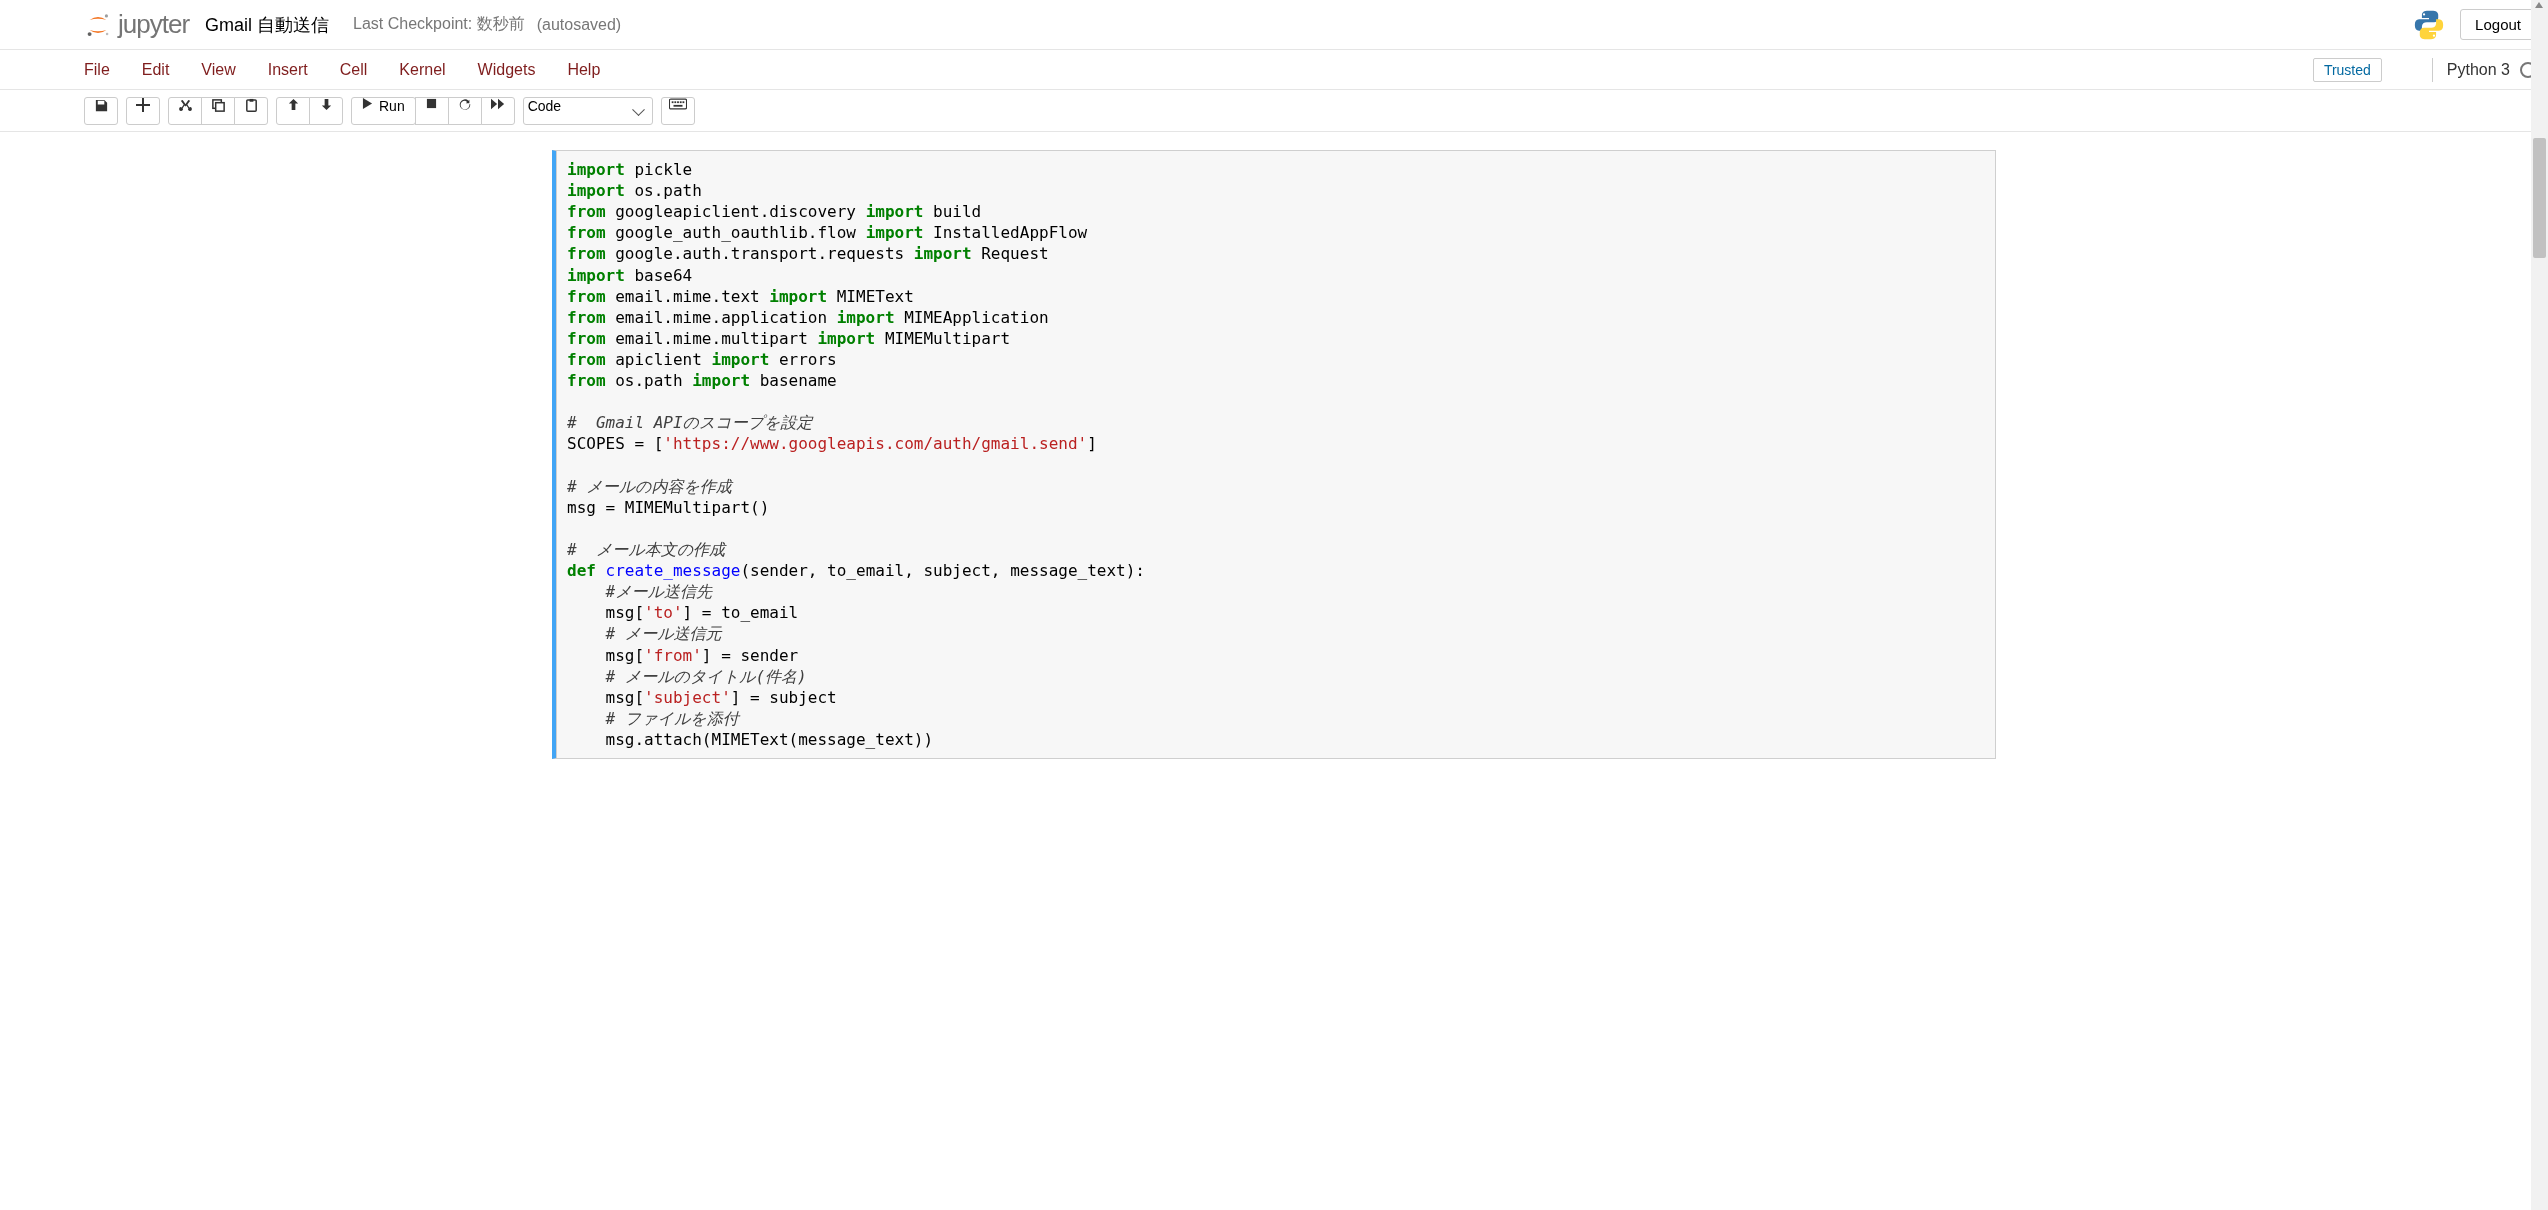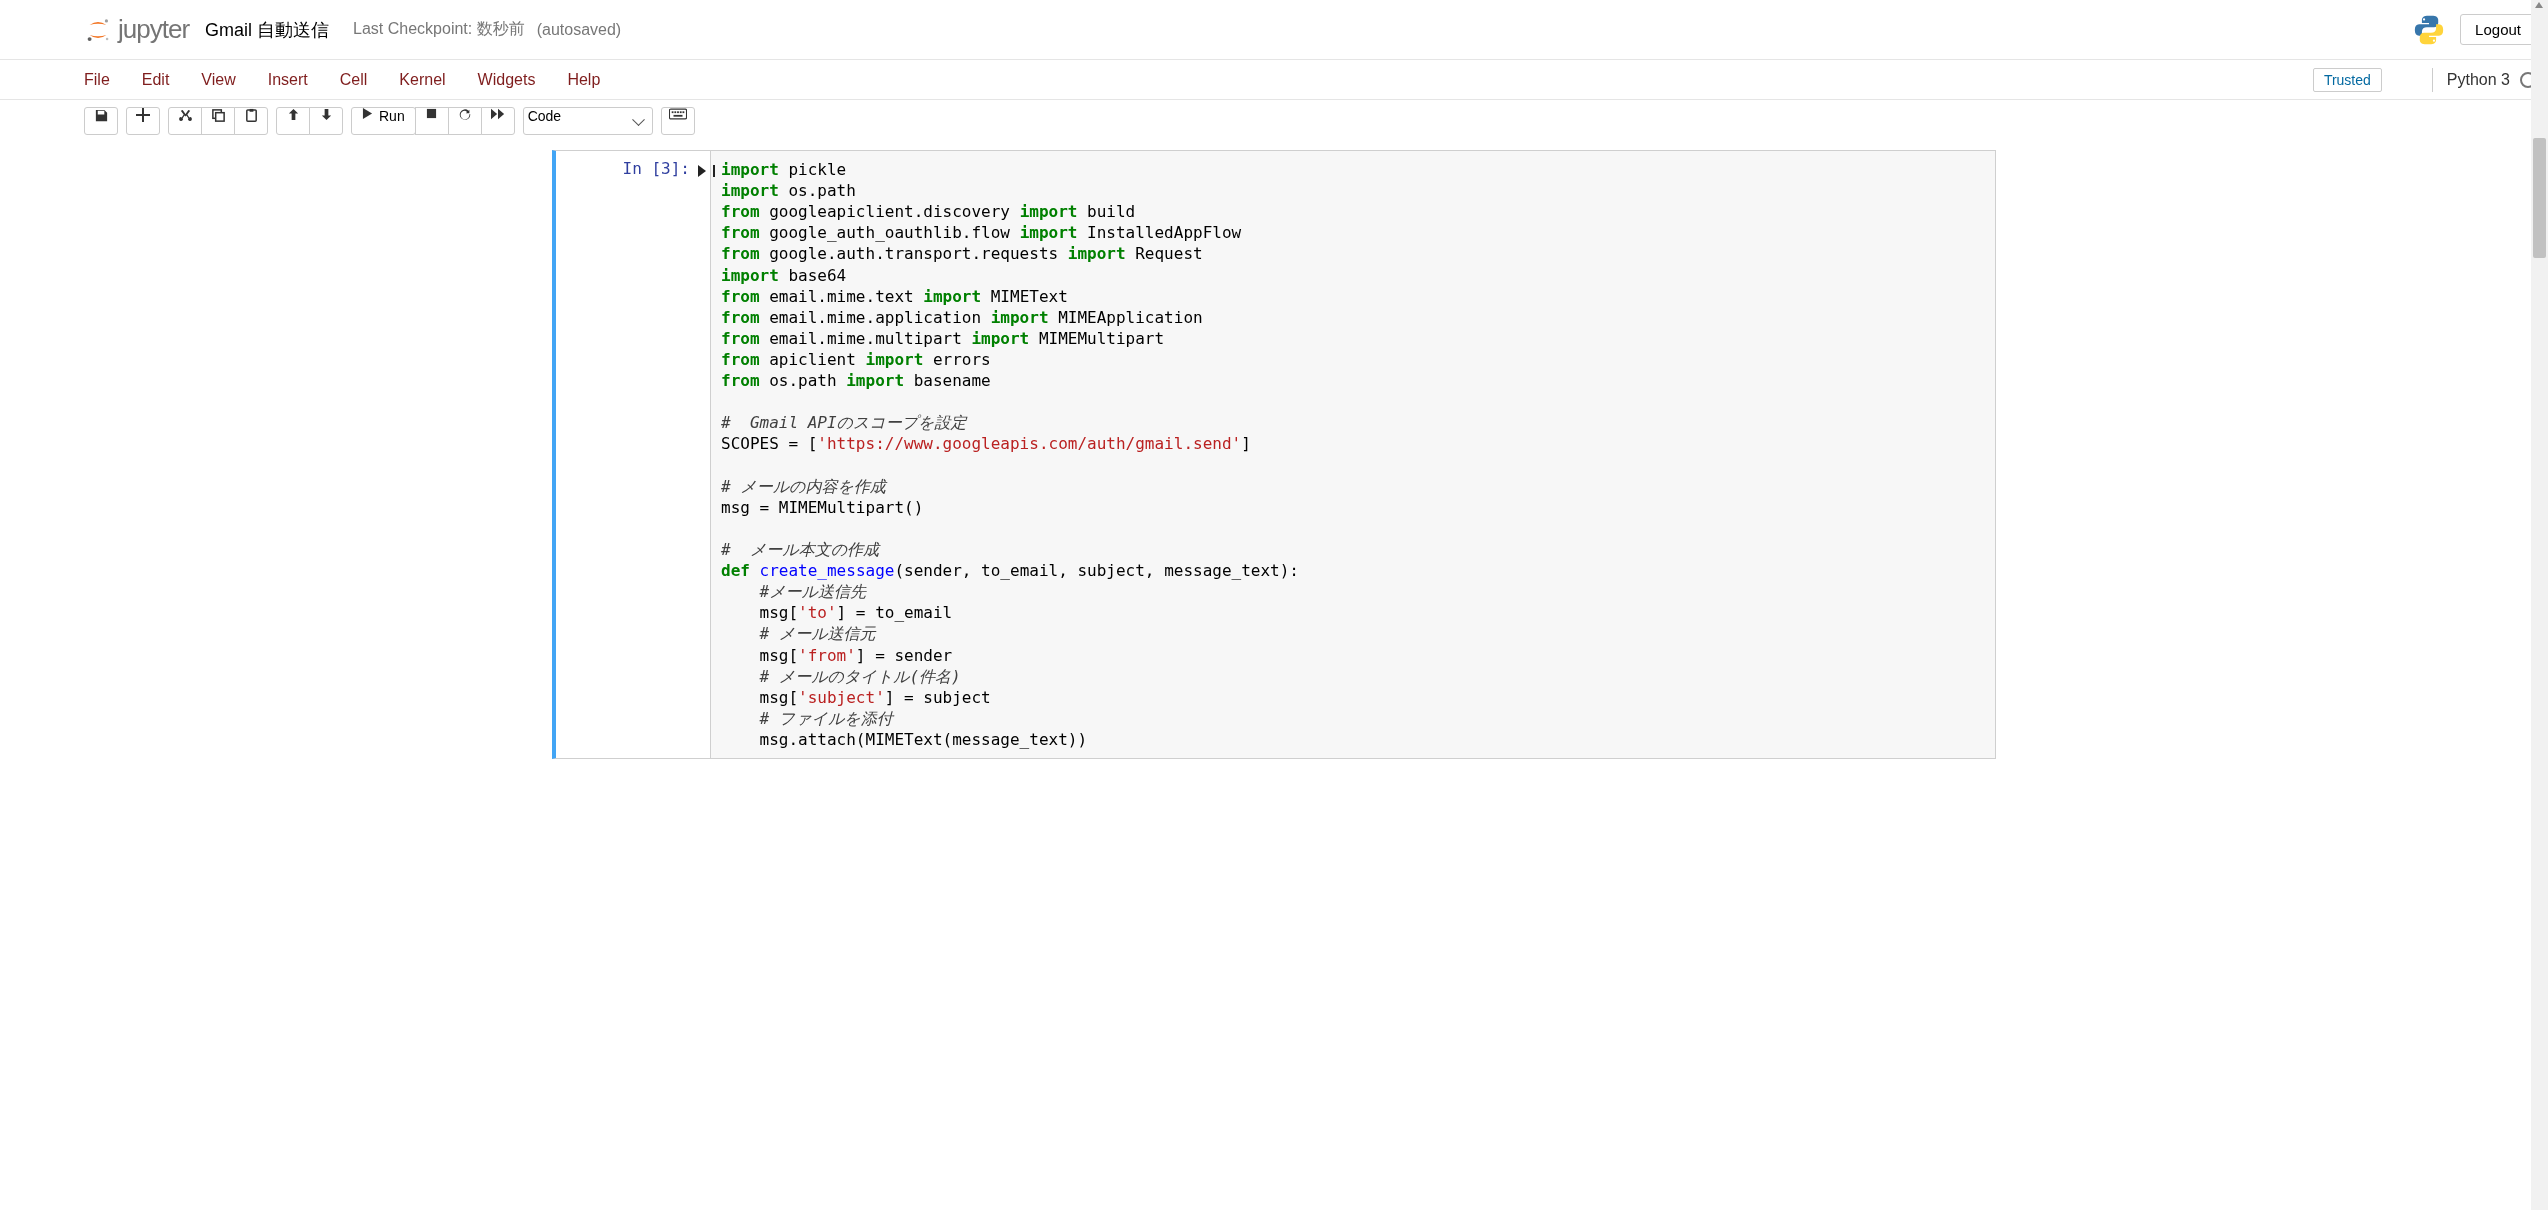--- a/index.html
+++ b/index.html
@@ -1,20 +1,20 @@
 <!DOCTYPE html>
 <html><head>
 <meta charset="utf-8">
 <style>
   * { box-sizing: border-box; margin: 0; padding: 0; }
   html, body { height: 100%; width: 100%; font-family: "Helvetica Neue", Helvetica, Arial, sans-serif; font-size: 14px; color: #000; background: #fff; }
   body { overflow: hidden; }
 
   
-  .hdr { display: flex; align-items: center; height: 60px; padding: 0 12px 0 84px; border-bottom: 1px solid #e5e5e5; }
+  .hdr { display: flex; align-items: center; height: 50px; padding: 0 12px 0 84px; border-bottom: 1px solid #e5e5e5; }
   .jupyter-logo { display: flex; align-items: center; gap: 6px; font-size: 26px; color: #757575; letter-spacing: -1px; }
   .jupyter-logo .orb { width: 28px; height: 28px; display:inline-block; }
   .title { font-size: 18px; margin-left: 16px; }
   .checkpoint { font-size: 16px; color: #777; margin-left: 24px; }
   .autosave { font-size: 16px; color: #777; margin-left: 12px; }
   .hdr .spacer { flex: 1; }
   .py-badge { width: 38px; height: 38px; display:inline-flex; align-items:center; justify-content:center; }
   .logout-btn { border: 1px solid #ccc; border-radius: 3px; background: #fff; padding: 6px 14px; font-size: 15px; margin-left: 12px; cursor: pointer; }
 
   
@@ -220,24 +220,20 @@
           <rect x="15" y="3" width="2" height="2" fill="#333"></rect>
           <rect x="5" y="7" width="10" height="2" fill="#333"></rect>
         </svg>
     </span>
   </button>
 </div>
 
 <div class="nb-scroll">
   <div class="nb-inner">
     <div class="cell">
-      <div class="prompt-col">
-        <span class="prompt">In [3]:</span>
-        <span class="run-this"></span>
-      </div>
       <div class="code-col">
         <pre class="code" id="code-pre"><span class="kw">import</span> pickle
 <span class="kw">import</span> os.path
 <span class="kw">from</span> googleapiclient.discovery <span class="kw">import</span> build
 <span class="kw">from</span> google_auth_oauthlib.flow <span class="kw">import</span> InstalledAppFlow
 <span class="kw">from</span> google.auth.transport.requests <span class="kw">import</span> Request
 <span class="kw">import</span> base64
 <span class="kw">from</span> email.mime.text <span class="kw">import</span> MIMEText
 <span class="kw">from</span> email.mime.application <span class="kw">import</span> MIMEApplication
 <span class="kw">from</span> email.mime.multipart <span class="kw">import</span> MIMEMultipart

